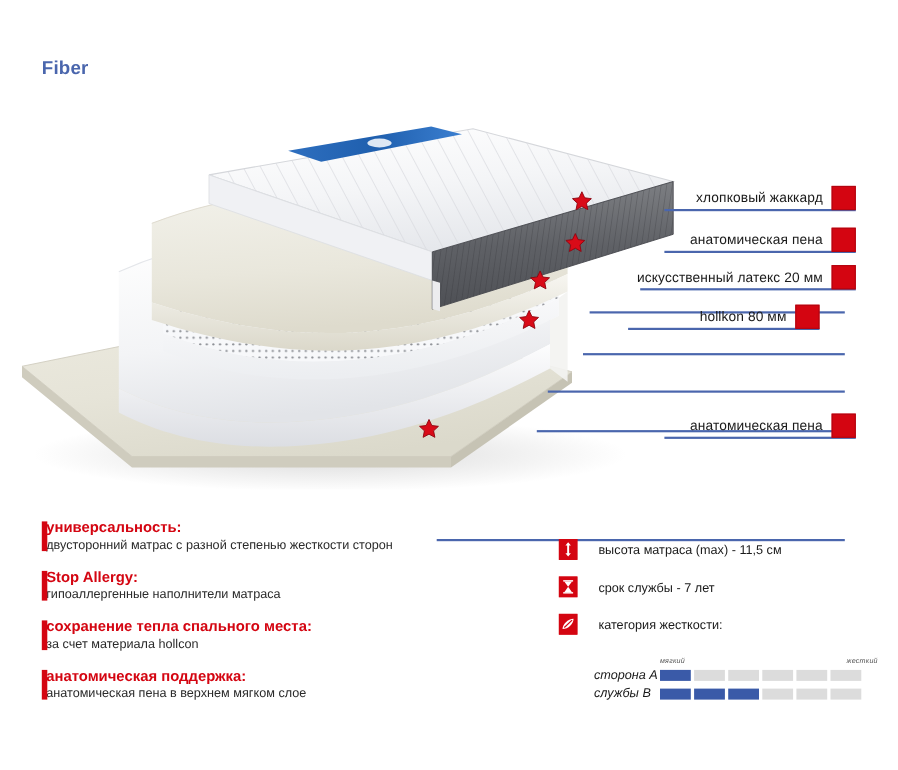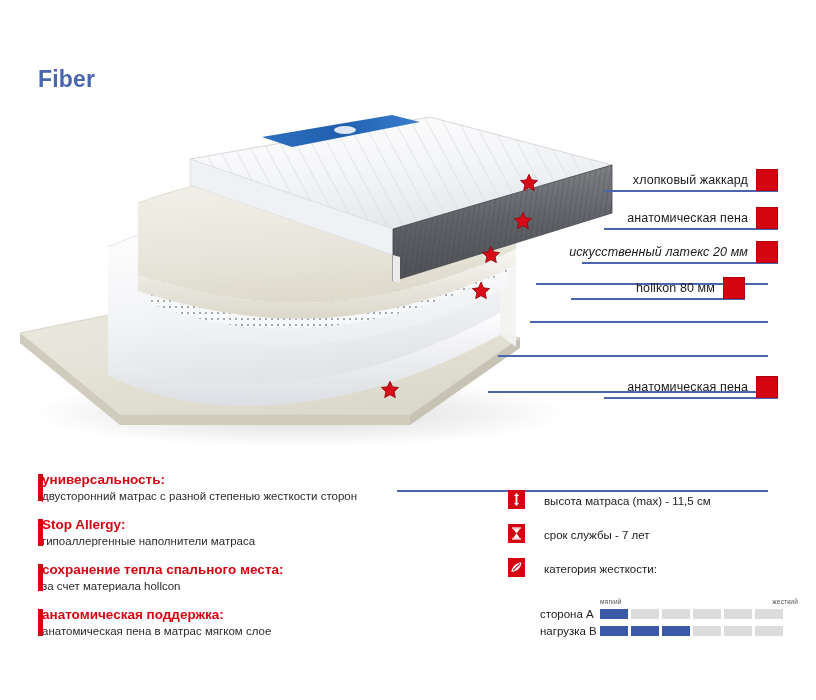--- a/index.html
+++ b/index.html
@@ -5,22 +5,22 @@
   html,body{margin:0;padding:0;}
   body{
     width:816px;height:700px;background:#ffffff;overflow:hidden;
     font-family:"Liberation Sans","DejaVu Sans",sans-serif;
     -webkit-font-smoothing:antialiased;
   }
   .page{position:relative;width:816px;height:700px;}
 
   
   .title{
-    position:absolute;left:38px;top:66px;
-    font-size:23px;font-weight:bold;color:#4a66ad;letter-spacing:.2px;
+    position:absolute;left:38px;top:52px;
+    font-size:17px;font-weight:bold;color:#4a66ad;letter-spacing:.2px;
   }
 
   
   .stage{position:absolute;left:0;top:95px;width:700px;height:350px;}
   .stage svg{display:block;}
 
   
   .callout{position:absolute;height:26px;}
   .callout .ctext{
     position:absolute;right:30px;bottom:5px;white-space:nowrap;
@@ -60,21 +60,21 @@
     position:absolute;left:0;top:0;width:17px;height:19px;
     background:#d40511;
   }
   .spec .sicon svg{display:block;}
   .spec .stext{
     position:absolute;left:36px;top:5px;white-space:nowrap;
     font-size:11.5px;color:#1a1a1a;text-align:right;
   }
 
   
-  .firm{position:absolute;left:540px;top:598px;width:260px;}
+  .firm{position:absolute;left:540px;top:598px;width:260px;font-style:italic;}
   .firm .ends{position:relative;height:10px;}
   .firm .ends span{
     position:absolute;font-size:6.5px;color:#555;letter-spacing:.2px;
   }
   .firm .soft{left:60px;}
   .firm .hard{right:2px;}
   .frow{position:relative;height:13px;margin-bottom:4px;}
   .frow .flabel{
     position:absolute;left:0;top:0;font-size:11.5px;color:#1a1a1a;white-space:nowrap;
   }
@@ -263,21 +263,21 @@
   <div class="callout" style="left:604px;top:166px;width:174px;">
     <span class="ctext">хлопковый жаккард</span>
     <span class="cline"></span>
     <span class="cchip"></span>
   </div>
   <div class="callout" style="left:604px;top:204px;width:174px;">
     <span class="ctext">анатомическая пена</span>
     <span class="cline"></span>
     <span class="cchip"></span>
   </div>
-  <div class="callout" style="left:582px;top:238px;width:196px;font-style:italic;">
+  <div class="callout" style="left:582px;top:238px;width:196px;">
     <span class="ctext">искусственный латекс 20 мм</span>
     <span class="cline"></span>
     <span class="cchip"></span>
   </div>
   <div class="callout" style="left:571px;top:274px;width:174px;">
     <span class="ctext">hollkon 80 мм</span>
     <span class="cline"></span>
     <span class="cchip"></span>
   </div>
   <div class="callout" style="left:604px;top:373px;width:174px;">
@@ -298,21 +298,21 @@
       <div class="fs">гипоаллергенные наполнители матраса</div>
     </div>
     <div class="feature">
       <span class="bar"></span>
       <div class="fh">сохранение тепла спального места:</div>
       <div class="fs">за счет материала hollcon</div>
     </div>
     <div class="feature">
       <span class="bar"></span>
       <div class="fh">анатомическая поддержка:</div>
-      <div class="fs">анатомическая пена в матрас мягком слое</div>
+      <div class="fs">анатомическая пена в верхнем мягком слое</div>
     </div>
   </div>
 
   <div class="specs">
     <div class="spec">
       <span class="sicon">
         <svg viewBox="0 0 17 19" width="17" height="19">
           <rect width="17" height="19" fill="#d40511"></rect>
           <path d="M8.5 3 L11 6 L9.4 6 L9.4 13 L11 13 L8.5 16 L6 13 L7.6 13 L7.6 6 L6 6 Z" fill="#ffffff"></path>
         </svg>
@@ -353,21 +353,21 @@
       <span class="segs">
         <i class="seg on"></i>
         <i class="seg"></i>
         <i class="seg"></i>
         <i class="seg"></i>
         <i class="seg"></i>
         <i class="seg"></i>
       </span>
     </div>
     <div class="frow">
-      <span class="flabel">нагрузка B</span>
+      <span class="flabel">службы B</span>
       <span class="segs">
         <i class="seg on"></i>
         <i class="seg on"></i>
         <i class="seg on"></i>
         <i class="seg"></i>
         <i class="seg"></i>
         <i class="seg"></i>
       </span>
     </div>
   </div>

